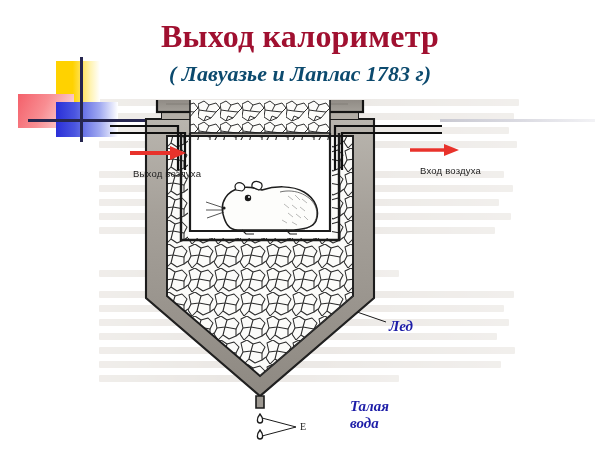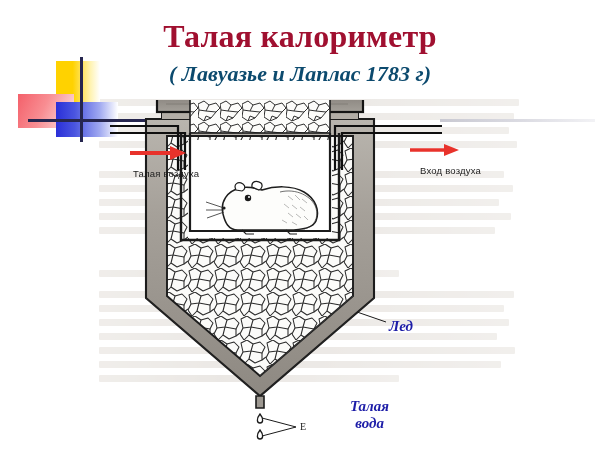--- a/index.html
+++ b/index.html
@@ -56,21 +56,21 @@
   
   .lbl{position:absolute;white-space:nowrap;}
   .lbl-air{
     font-family:"Liberation Sans", sans-serif;
     font-size:9.5px;color:#1b1b1b;font-weight:500;letter-spacing:.2px;
   }
   .lbl-in{left:133px;top:168px;}
   .lbl-out{left:420px;top:165px;}
   .lbl-blue{
     font-family:"Liberation Serif", serif;
-    font-weight:bold;font-style:italic;font-size:15px;color:#1D1DA8;text-align:center;
+    font-weight:bold;font-style:italic;font-size:15px;color:#1D1DA8;
   }
   .lbl-ice{left:389px;top:318px;}
   .lbl-water{left:350px;top:378px;line-height:17px;margin-top:20px;}
 </style>
 </head>
 <body>
 
 <div class="stage">
 
   <div class="ghost">
@@ -96,21 +96,21 @@
   <div class="rule-right"></div>
 
   <div class="deco">
     <div class="sq sq-yellow"></div>
     <div class="sq sq-red"></div>
     <div class="sq sq-blue"></div>
     <div class="cross-v"></div>
     <div class="cross-h"></div>
   </div>
 
-  <div class="title">Талая калориметр</div>
+  <div class="title">Выход калориметр</div>
   <div class="subtitle">( Лавуазье и Лаплас 1783 г)</div>
 
   <div class="diagram">
   <svg width="400" height="345" viewBox="0 0 400 345" xmlns="http://www.w3.org/2000/svg">
     <defs>
       <linearGradient id="gwall" x1="0" y1="0" x2="0" y2="1">
         <stop offset="0%" stop-color="#b9b5ae"></stop>
         <stop offset="35%" stop-color="#a5a099"></stop>
         <stop offset="100%" stop-color="#8e8982"></stop>
       </linearGradient>
@@ -261,21 +261,21 @@
       <path d="M20 53 H62" stroke="#E8322B" stroke-width="4.2" stroke-linecap="butt"></path>
       <path d="M60 46 L76 53 L60 60 Z" fill="#E8322B"></path>
     </g>
     <g>
       <path d="M300 50 H336" stroke="#E8322B" stroke-width="3.6" stroke-linecap="butt"></path>
       <path d="M334 44 L349 50 L334 56 Z" fill="#E8322B"></path>
     </g>
   </svg>
   </div>
 
-  <div class="lbl lbl-air lbl-in">Талая воздуха</div>
+  <div class="lbl lbl-air lbl-in">Выход воздуха</div>
   <div class="lbl lbl-air lbl-out">Вход воздуха</div>
   <div class="lbl lbl-blue lbl-ice">Лед</div>
   <div class="lbl lbl-blue lbl-water">
     <div>Талая</div>
     <div>вода</div>
   </div>
 
 </div>
 
 </body></html>

